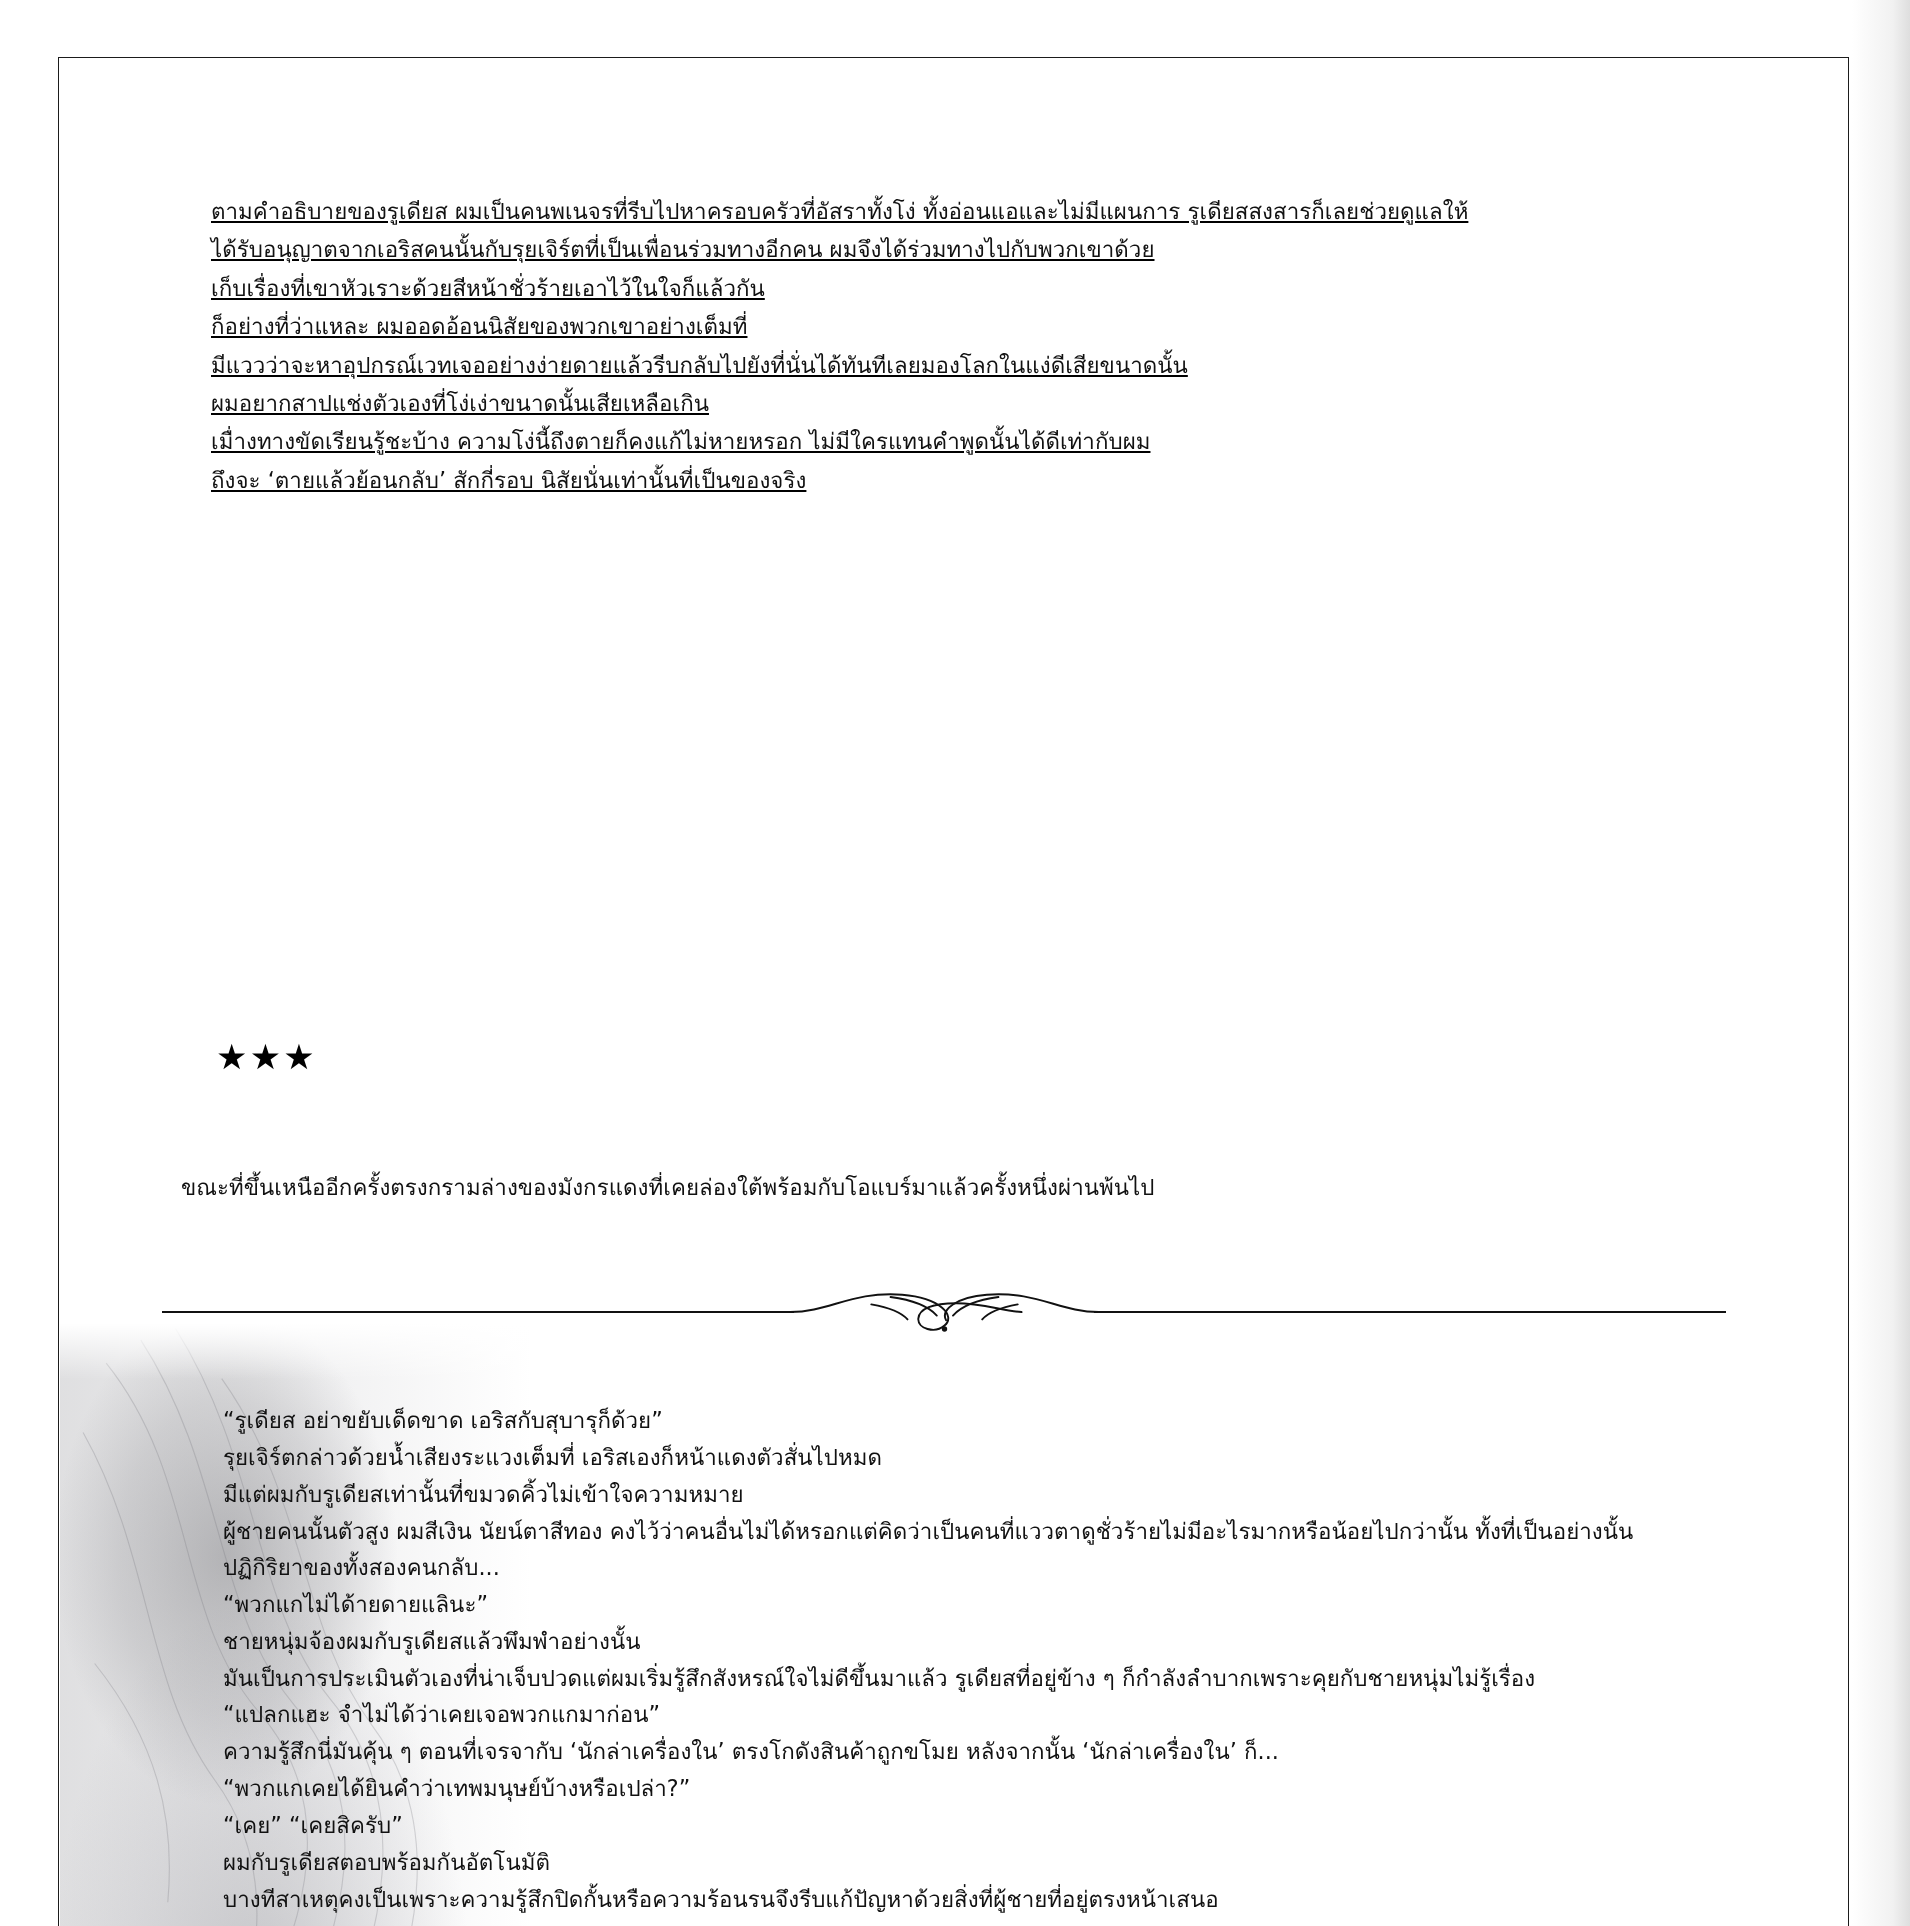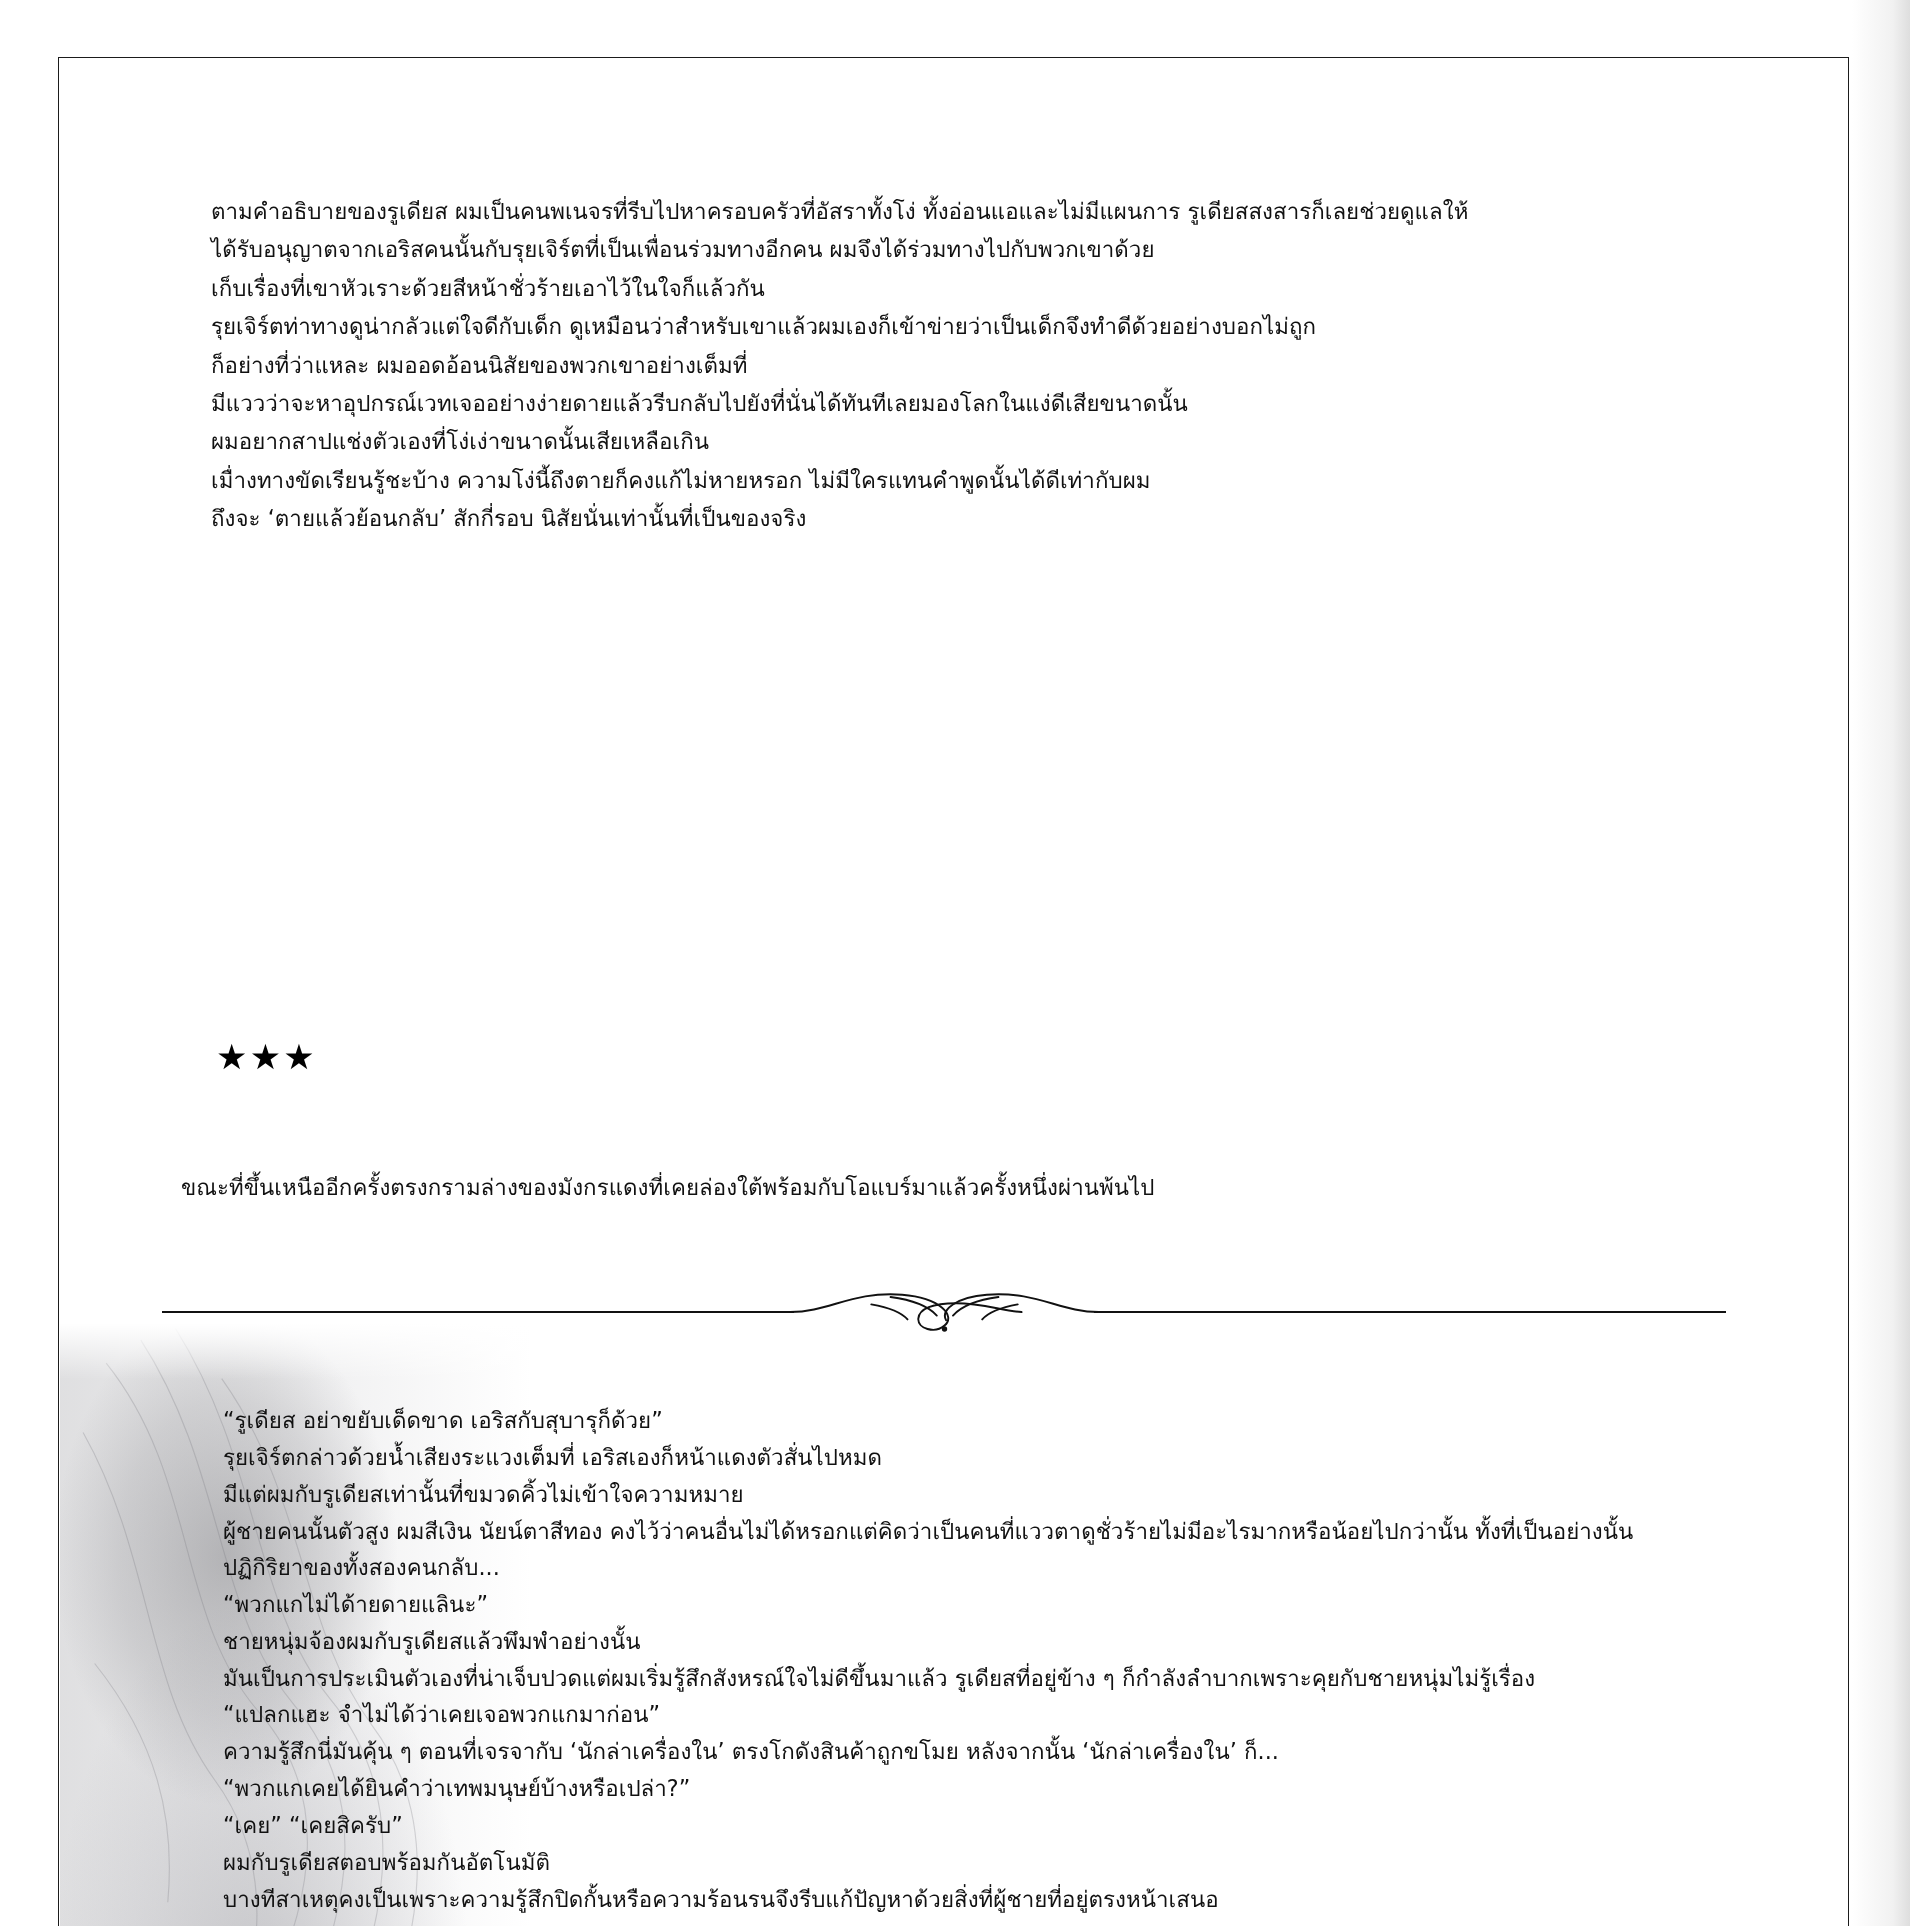--- a/index.html
+++ b/index.html
@@ -46,20 +46,21 @@
     background: linear-gradient(to right, rgba(255,255,255,0) 0%, rgba(200,200,200,0.25) 70%, rgba(160,160,160,0.35) 100%);
     pointer-events: none;
   }
 
   
   .text-column {
     position: absolute;
     left: 181px;
     top: 0;
     width: 1514px;
+    text-decoration: underline;
   }
 
   .para {
     font-size: 22.3px;
     line-height: 1.62;
     color: #111111;
     margin: 0 0 2.3px 0;
     text-indent: 30px;
     letter-spacing: 0.04px;
     word-break: break-word;
@@ -192,21 +193,20 @@
     </svg>
     <div class="illus-mask-top"></div>
     <div class="illus-mask-right"></div>
 
   </div>
 
   <div class="text-column" id="top-block" style="position:absolute;">
     <p class="para">ตามคำอธิบายของรูเดียส ผมเป็นคนพเนจรที่รีบไปหาครอบครัวที่อัสราทั้งโง่ ทั้งอ่อนแอและไม่มีแผนการ รูเดียสสงสารก็เลยช่วยดูแลให้</p>
     <p class="para">ได้รับอนุญาตจากเอริสคนนั้นกับรุยเจิร์ตที่เป็นเพื่อนร่วมทางอีกคน ผมจึงได้ร่วมทางไปกับพวกเขาด้วย</p>
     <p class="para">เก็บเรื่องที่เขาหัวเราะด้วยสีหน้าชั่วร้ายเอาไว้ในใจก็แล้วกัน</p>
-    <p class="para">รุยเจิร์ตท่าทางดูน่ากลัวแต่ใจดีกับเด็ก ดูเหมือนว่าสำหรับเขาแล้วผมเองก็เข้าข่ายว่าเป็นเด็กจึงทำดีด้วยอย่างบอกไม่ถูก</p>
     <p class="para">ก็อย่างที่ว่าแหละ ผมออดอ้อนนิสัยของพวกเขาอย่างเต็มที่</p>
     <p class="para">มีแววว่าจะหาอุปกรณ์เวทเจออย่างง่ายดายแล้วรีบกลับไปยังที่นั่นได้ทันทีเลยมองโลกในแง่ดีเสียขนาดนั้น</p>
     <p class="para">ผมอยากสาปแช่งตัวเองที่โง่เง่าขนาดนั้นเสียเหลือเกิน</p>
     <p class="para">เมื่างทางขัดเรียนรู้ชะบ้าง ความโง่นี้ถึงตายก็คงแก้ไม่หายหรอก ไม่มีใครแทนคำพูดนั้นได้ดีเท่ากับผม</p>
     <p class="para">ถึงจะ ‘ตายแล้วย้อนกลับ’ สักกี่รอบ นิสัยนั่นเท่านั้นที่เป็นของจริง</p>
   </div>
 
   <div class="stars">★★★</div>
 
   <div id="mid-line">

